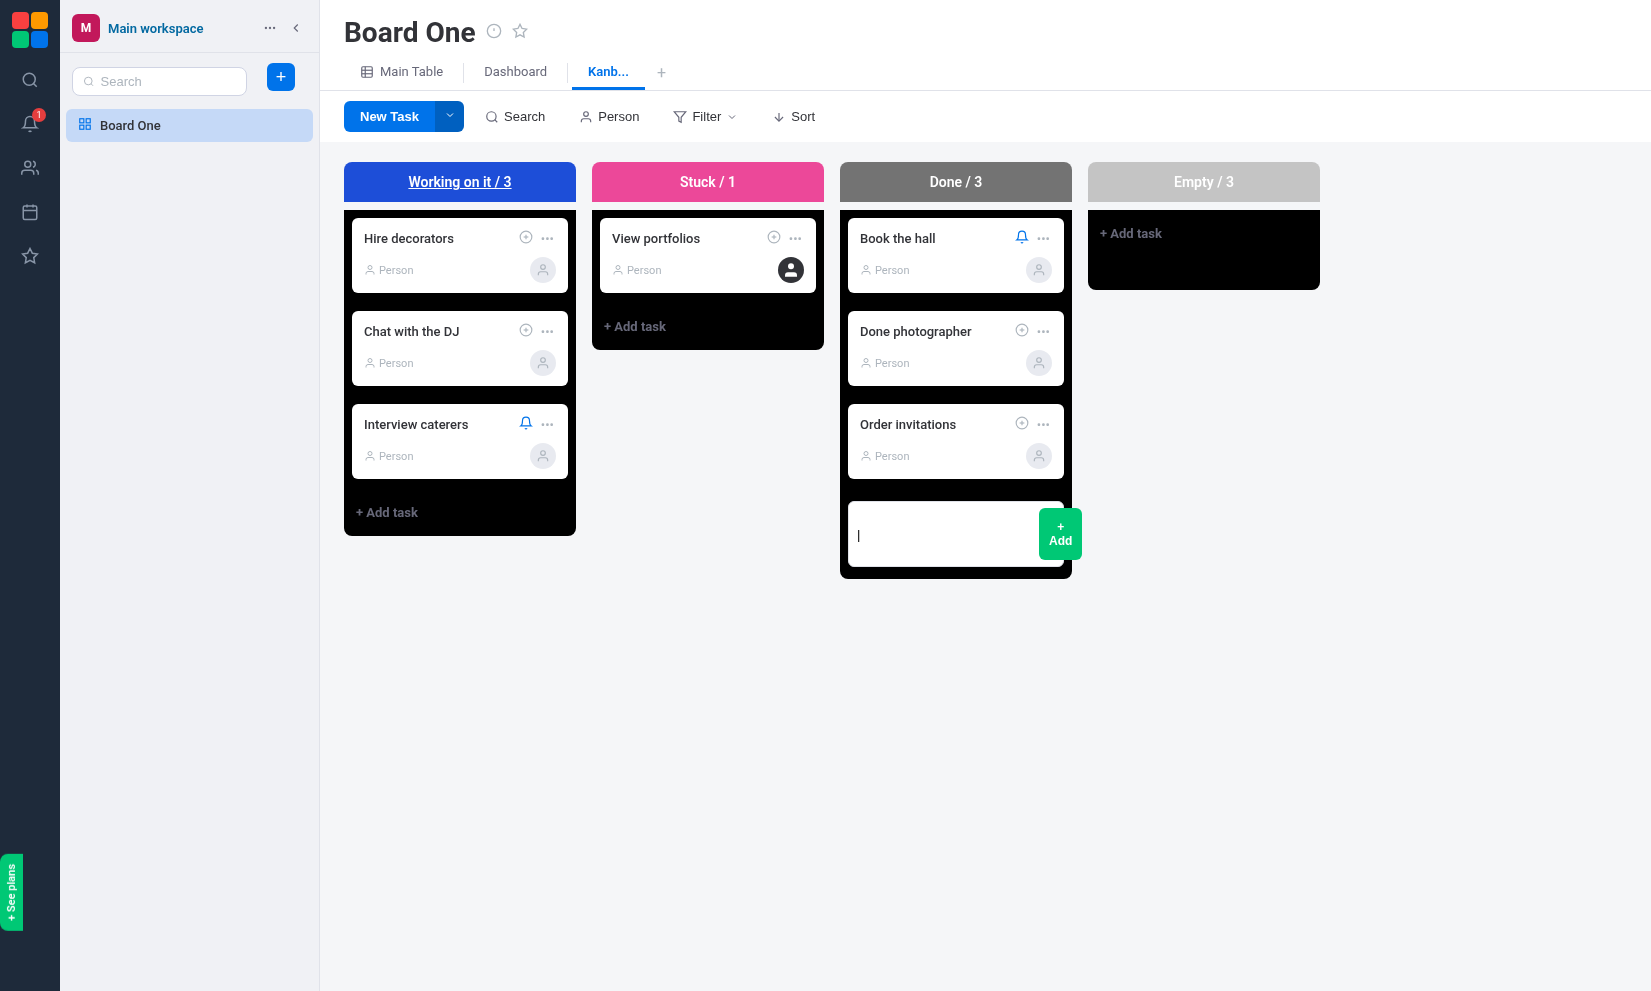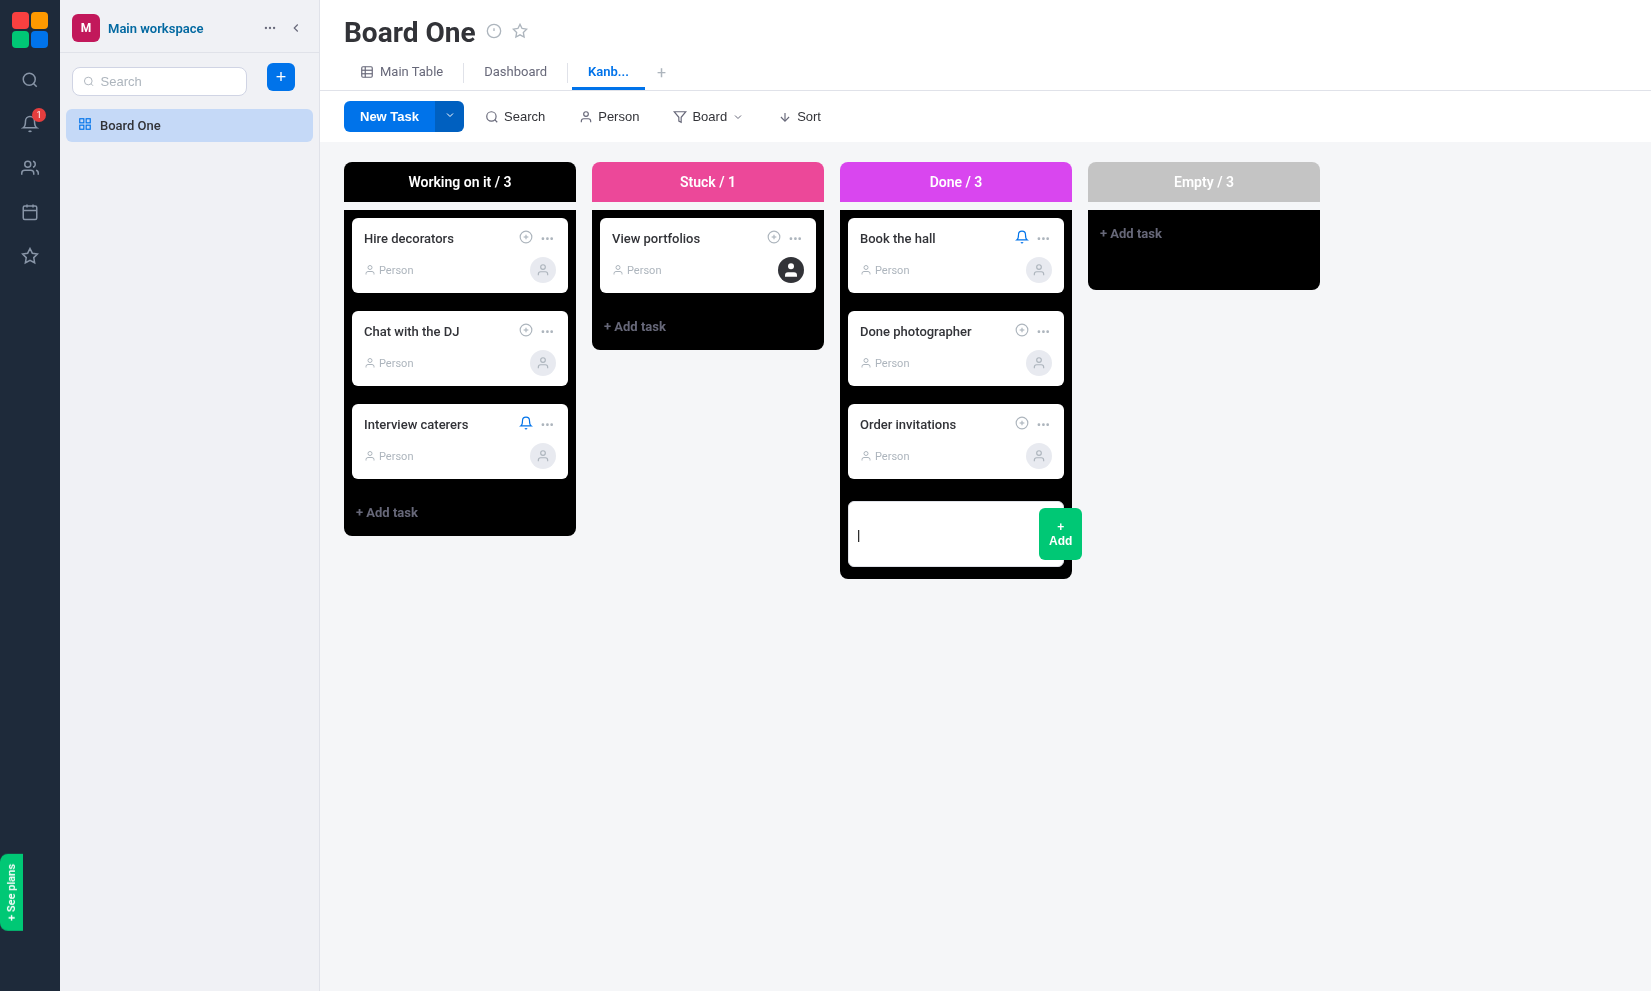--- a/index.html
+++ b/index.html
@@ -287,23 +287,23 @@
       gap: 8px;
     }
     .column-header {
       border-radius: 8px 8px 0 0;
       padding: 12px 16px;
       text-align: center;
       font-size: 14px;
       font-weight: 600;
       color: white;
     }
-    .col-working { background: #000000; }
+    .col-working { background: #1d4ed8; text-decoration: underline; }
     .col-stuck { background: #ec4899; }
-    .col-done { background: #d946ef; }
+    .col-done { background: #737373; }
     .col-empty { background: #c4c4c4; }
 
     .kanban-card {
       background: white;
       border-radius: 6px;
       padding: 10px 12px;
       box-shadow: 0 1px 4px rgba(0,0,0,0.08);
     }
     .card-top {
       display: flex;
@@ -585,21 +585,21 @@
       <svg width="14" height="14" viewBox="0 0 24 24" fill="none" stroke="#676879" stroke-width="2">
           <path d="M20 21v-2a4 4 0 0 0-4-4H8a4 4 0 0 0-4 4v2"></path>
           <circle cx="12" cy="7" r="4"></circle>
         </svg>
       <span>Person</span>
     </button>
     <button class="toolbar-btn">
       <svg width="14" height="14" viewBox="0 0 24 24" fill="none" stroke="#676879" stroke-width="2">
           <polygon points="22 3 2 3 10 12.46 10 19 14 21 14 12.46 22 3"></polygon>
         </svg>
-      <span>Board</span>
+      <span>Filter</span>
       <svg width="12" height="12" viewBox="0 0 24 24" fill="none" stroke="#676879" stroke-width="2">
           <polyline points="6 9 12 15 18 9"></polyline>
         </svg>
     </button>
     <button class="toolbar-btn">
       <svg width="14" height="14" viewBox="0 0 24 24" fill="none" stroke="#676879" stroke-width="2">
           <line x1="12" y1="5" x2="12" y2="19"></line>
           <polyline points="19 12 12 19 5 12"></polyline>
         </svg>
       <span>Sort</span>

